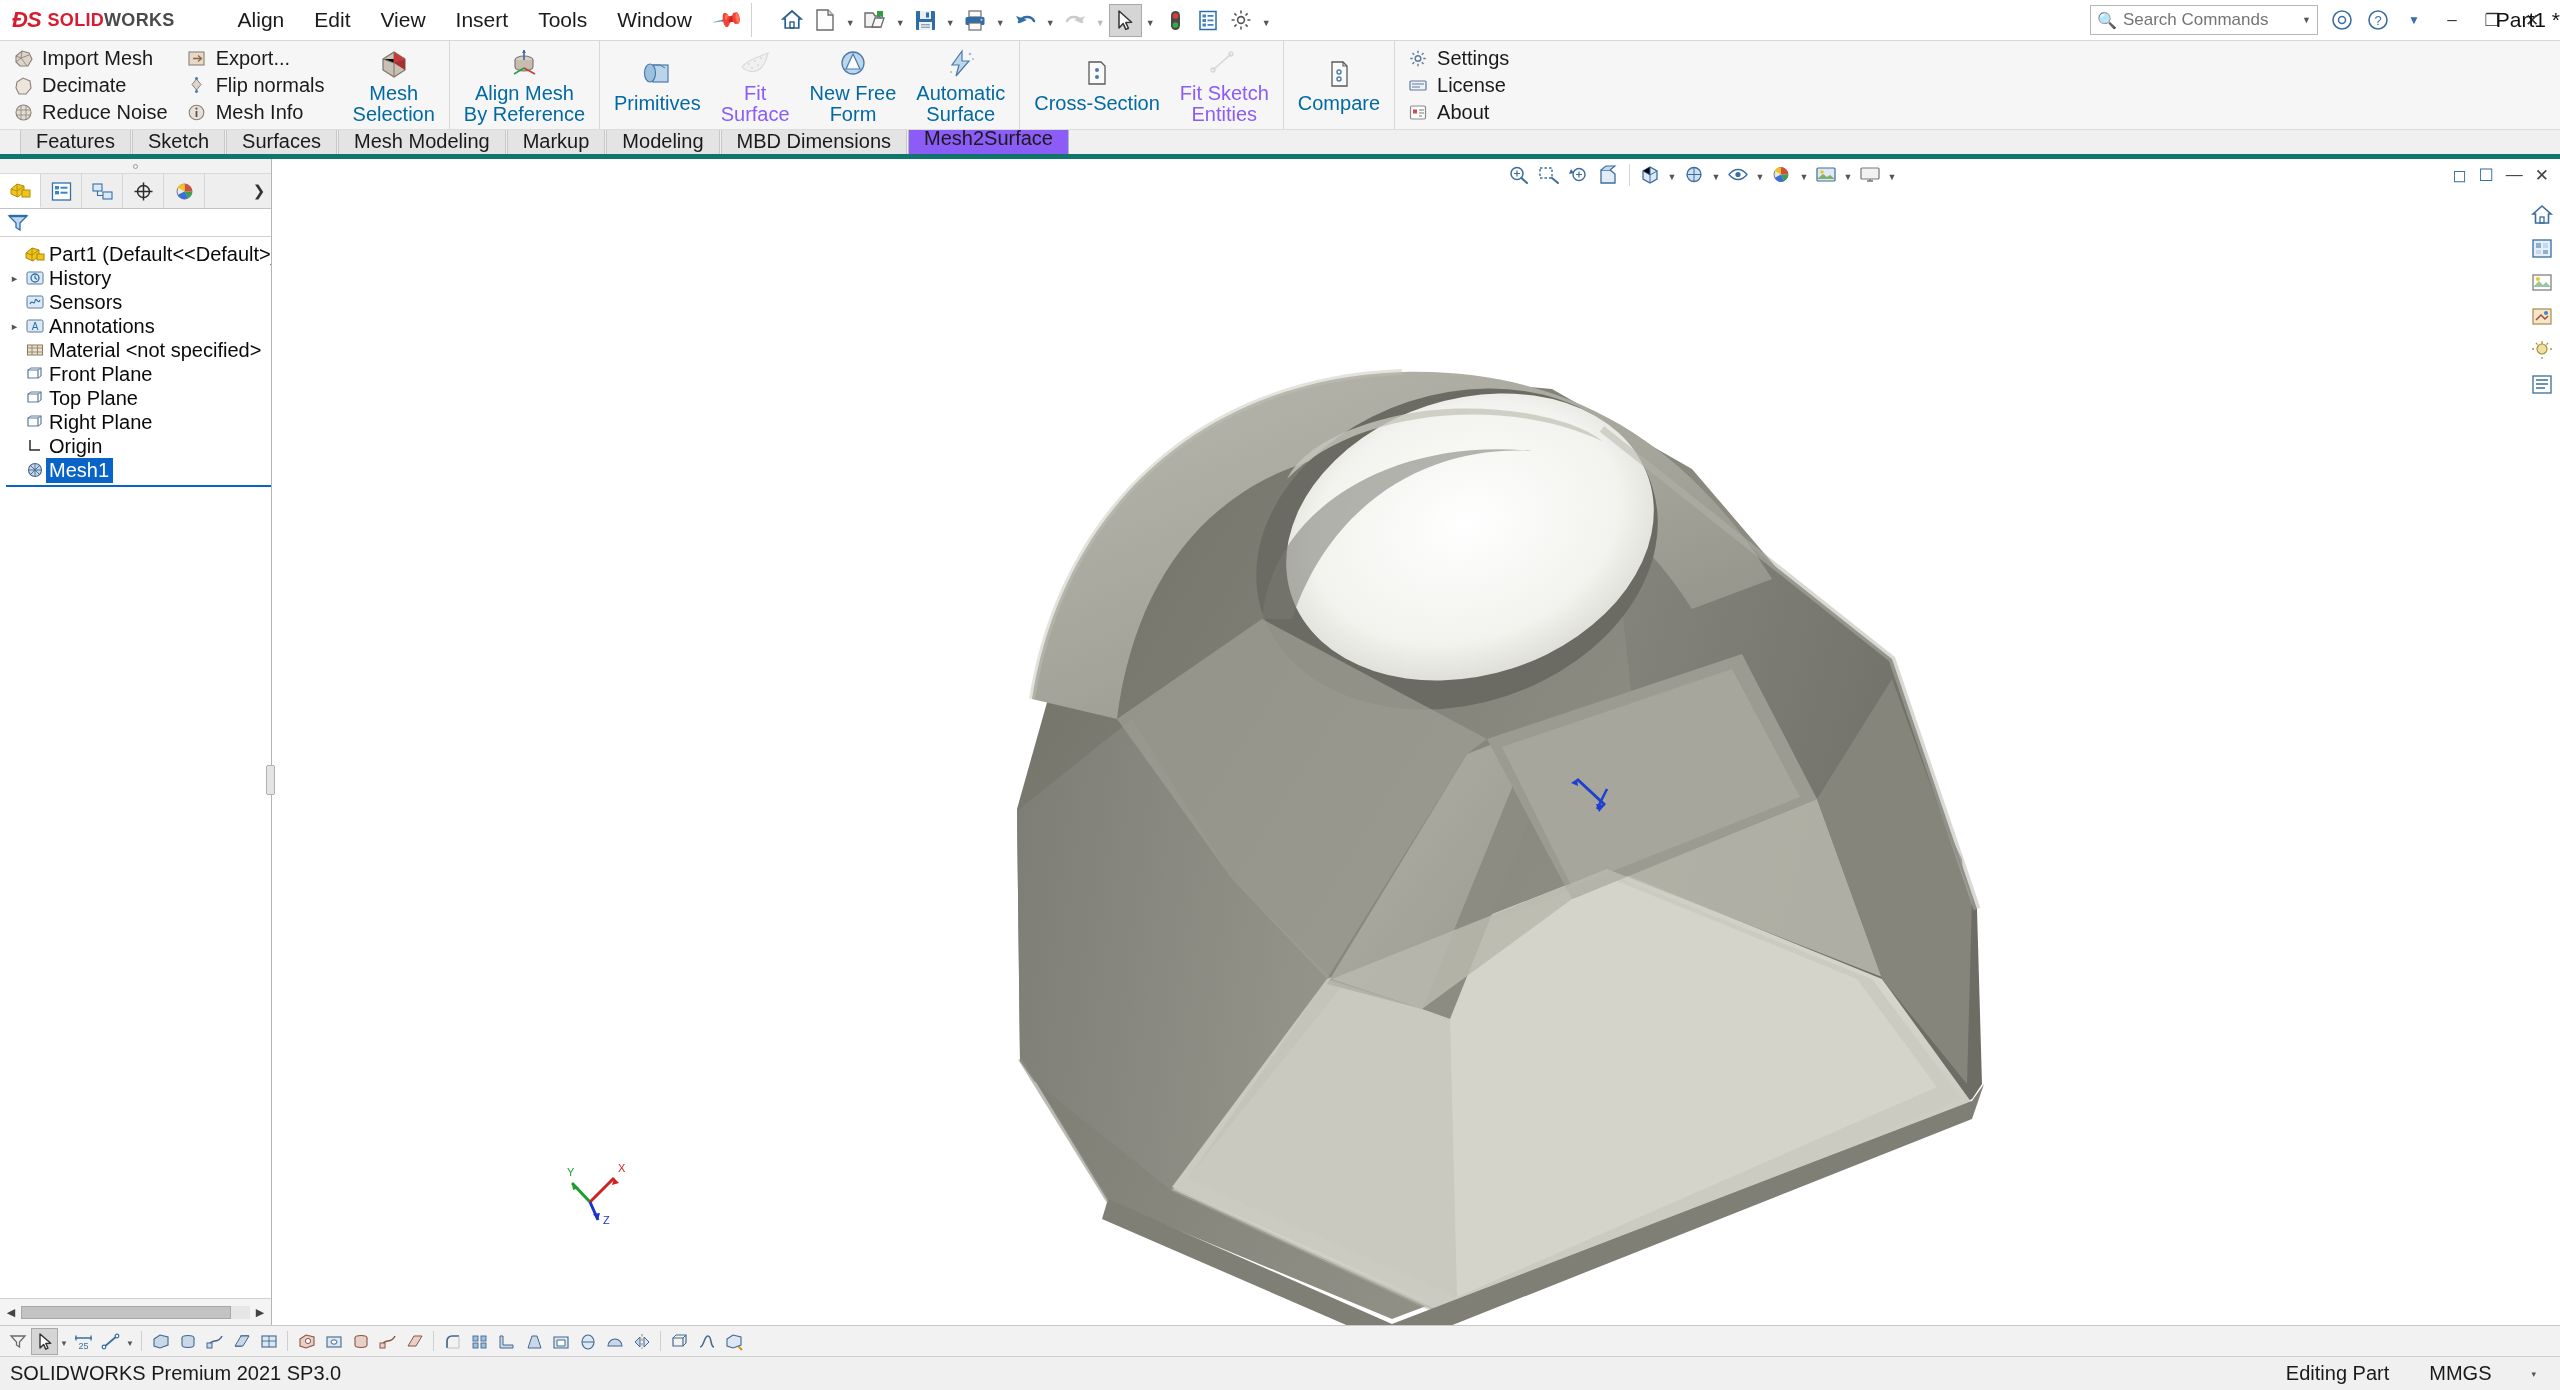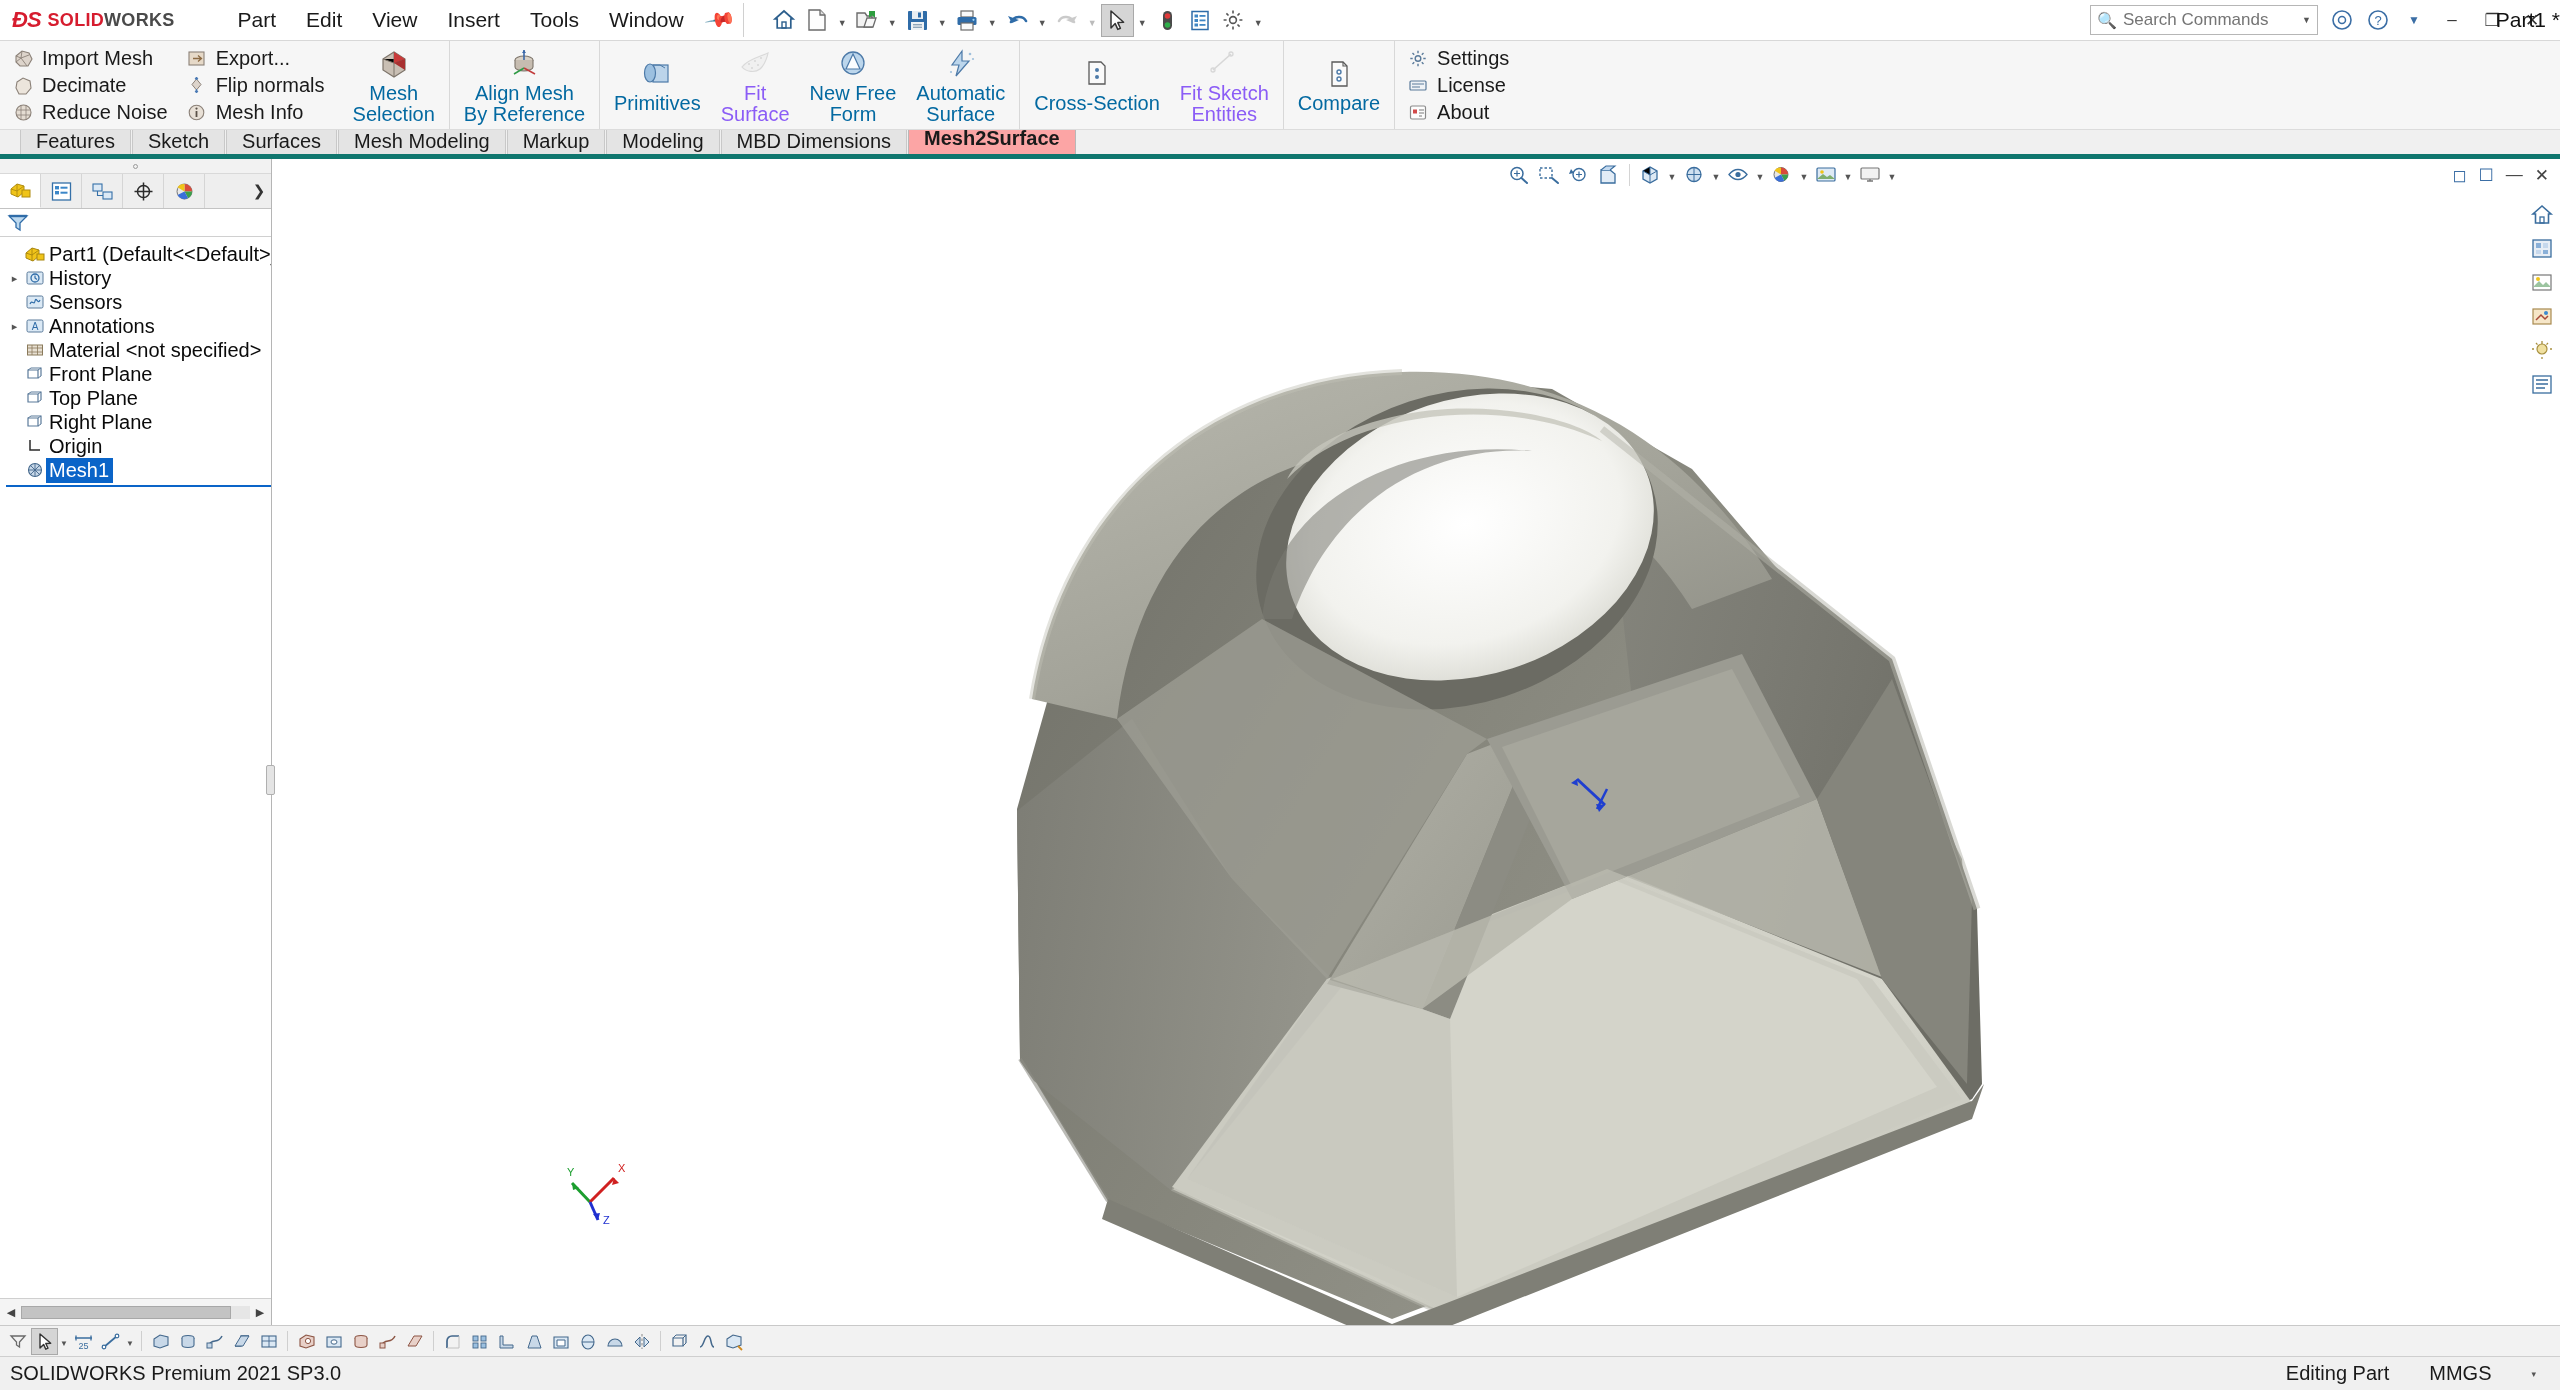--- a/index.html
+++ b/index.html
@@ -99,21 +99,21 @@
   
   .tabstrip {
     height: 29px; background: #f0f0f0; display: flex; align-items: flex-end;
     border-bottom: 5px solid #0f766e; flex: 0 0 29px; padding-left: 20px;
   }
   .tab {
     padding: 3px 15px 4px; font-size: 20px; color: #1a1a1a; cursor: default;
     background: #e4e4e4; border: 1px solid #c8c8c8; border-bottom: none;
     margin-right: 1px; height: 26px; line-height: 19px;
   }
-  .tab.active { background: #fca5a5; font-weight: bold; border-color: #b8b8b8; height: 29px; }
+  .tab.active { background: #8b5cf6; font-weight: normal; border-color: #b8b8b8; height: 29px; }
 
   
   .body { flex: 1; display: flex; position: relative; min-height: 0; }
 
   
   .leftpanel {
     width: 272px; background: #ffffff; display: flex; flex-direction: column;
     border-right: 1px solid #b5b5b5; flex: 0 0 272px; position: relative;
   }
   .fm-grip {
@@ -219,21 +219,21 @@
 
   <div class="titlebar">
     <div class="sw-logo">
       <span class="ds">ÐS</span>
       <span class="swname">
         <span class="solid">SOLID</span><span class="works">WORKS</span>
       </span>
     </div>
 
     <div class="menubar">
-      <div class="mi">Part</div>
+      <div class="mi">Align</div>
       <div class="mi">Edit</div>
       <div class="mi">View</div>
       <div class="mi">Insert</div>
       <div class="mi">Tools</div>
       <div class="mi">Window</div>
       <span class="pin-icon">📌</span>
     </div>
 
     <div class="tb-sep"></div>
 

